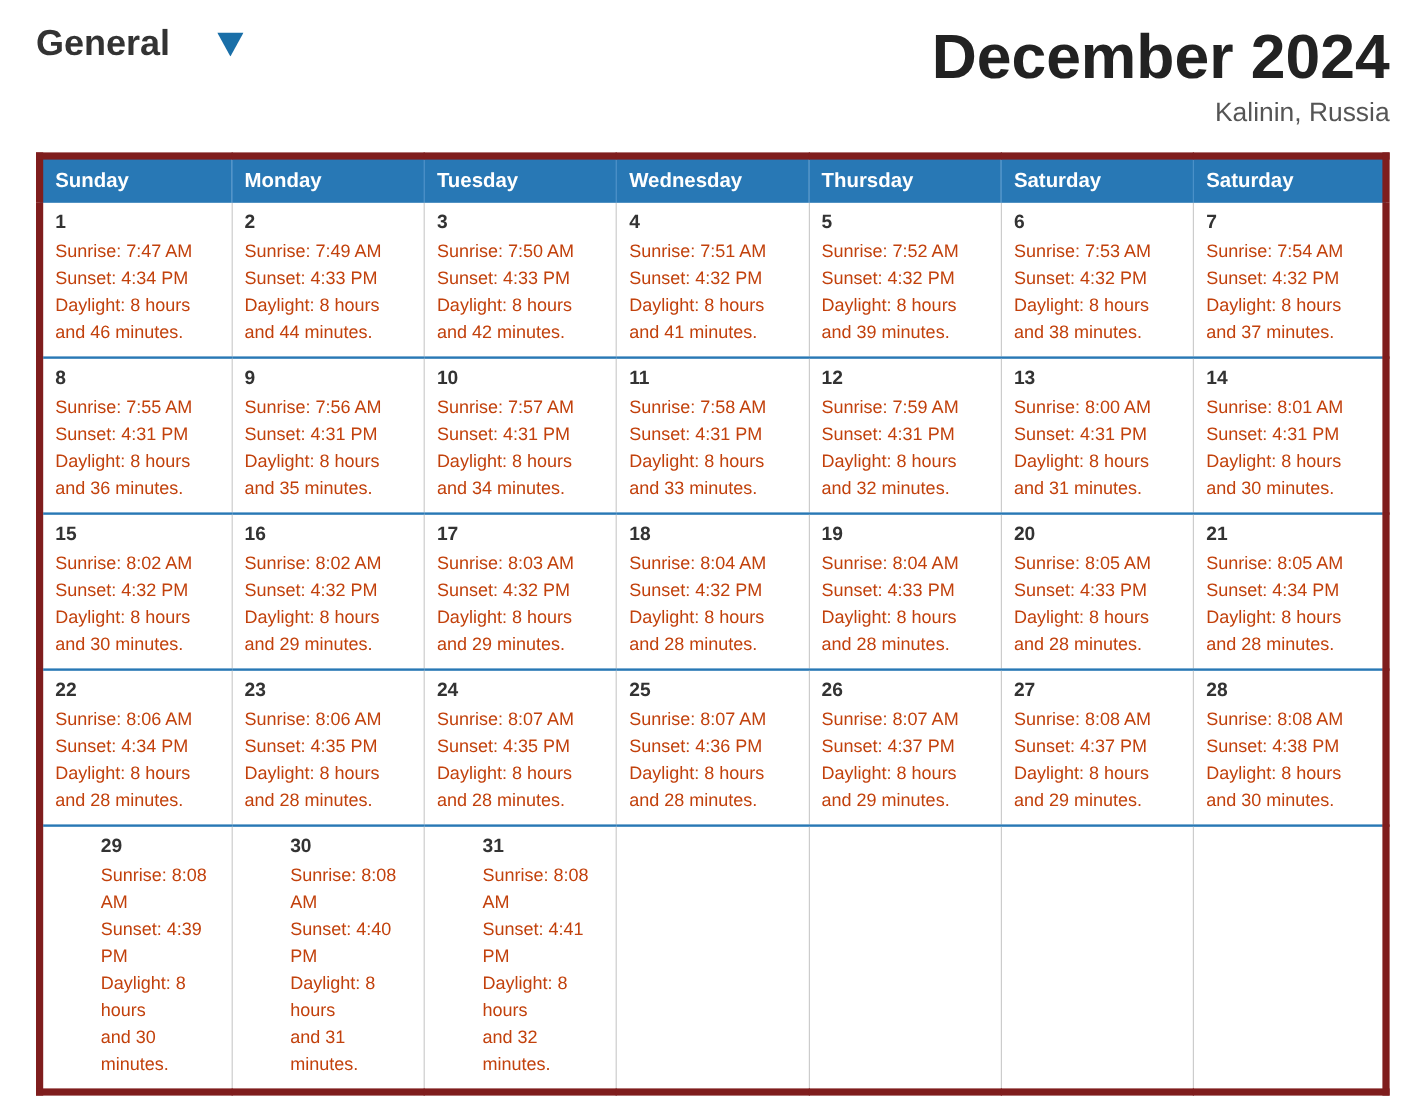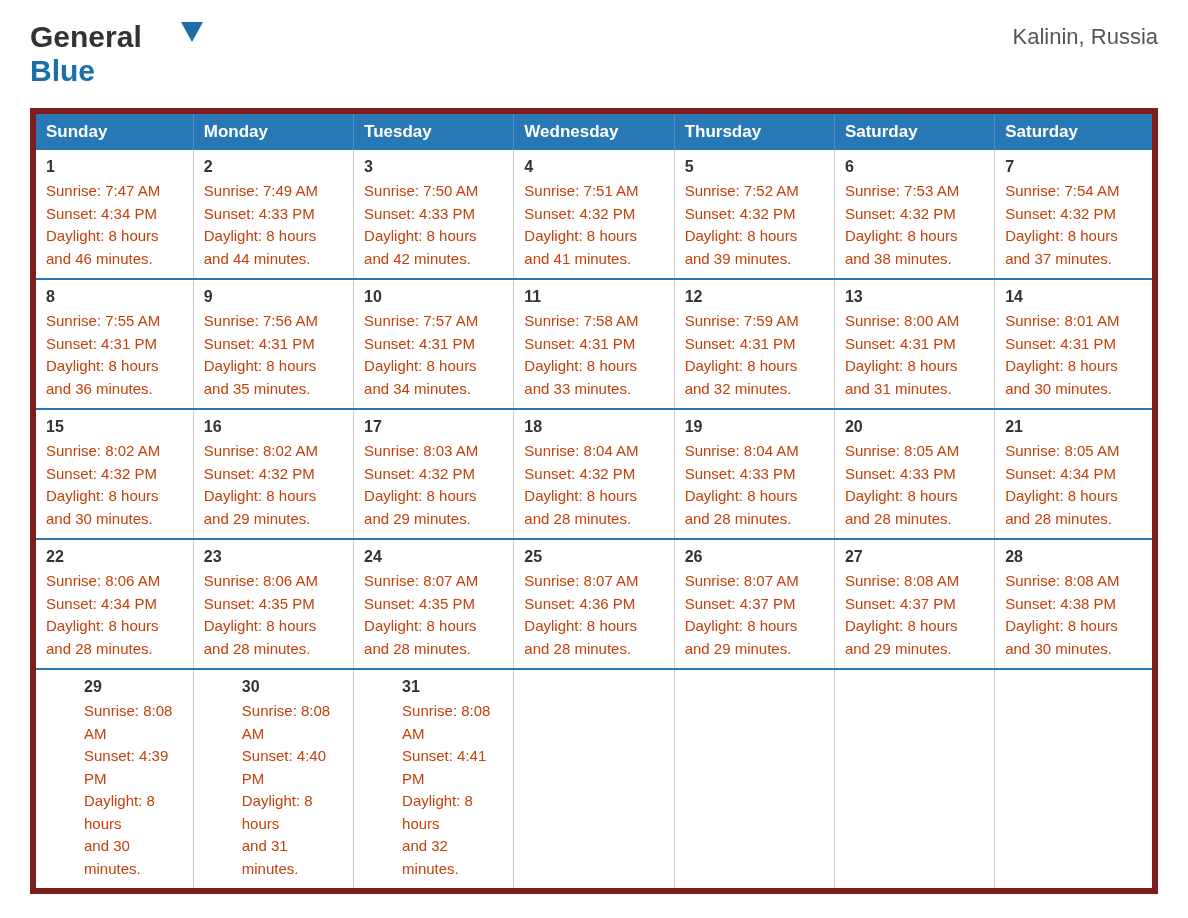--- a/index.html
+++ b/index.html
@@ -72,20 +72,21 @@
     .empty-cell {
       background: #fff;
     }
     
     .logo-container {
       display: flex;
       flex-direction: column;
     }
     .logo-row1 {
       display: flex;
+      align-items: center;
       gap: 36px;
     }
     .logo-word-general {
       font-size: 30px;
       font-weight: bold;
       color: #333;
     }
     .logo-triangle {
       display: inline-block;
       margin-left: 3px;
@@ -104,25 +105,23 @@
 <div class="header">
   <div class="logo-container">
     <div class="logo-row1">
       <span class="logo-word-general">General</span>
       <span class="logo-triangle">
         <svg width="22" height="20" viewBox="0 0 22 20">
           <polygon points="0,0 22,0 11,20" fill="#1a6fa8"></polygon>
         </svg>
       </span>
     </div>
-    <div>
-      <span class="logo-word-blue">Blue</span>
-    </div>
   </div>
   <div class="title-section">
+    <div class="month-title">December 2024</div>
     <div class="location">Kalinin, Russia</div>
   </div>
 </div>
 
 <table class="calendar">
   <thead>
     <tr>
     <th>Sunday</th>
         <th>Monday</th>
         <th>Tuesday</th>

